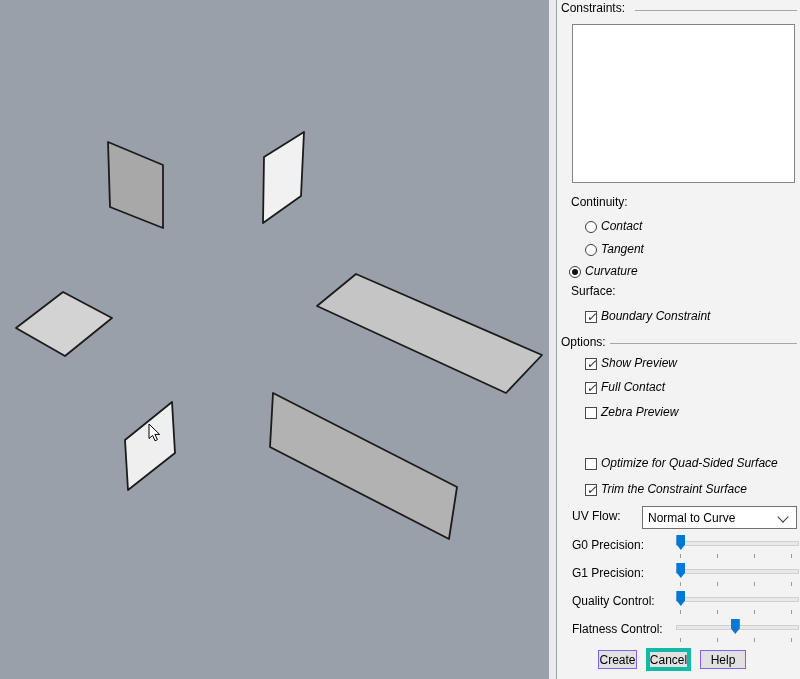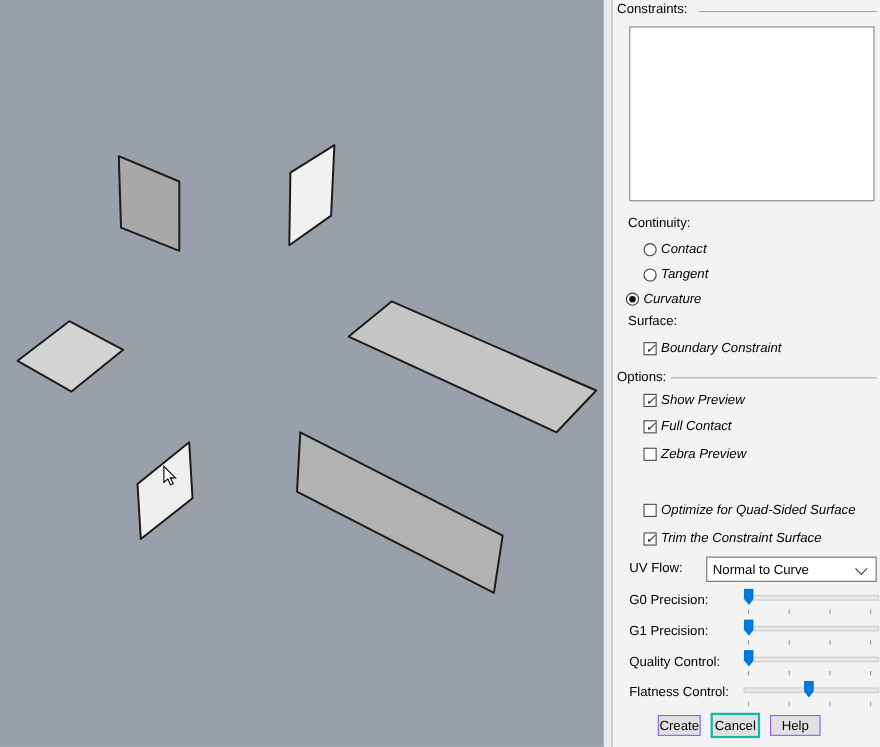--- a/index.html
+++ b/index.html
@@ -32,21 +32,21 @@
   #uvflow-combo .chev{position:absolute;right:9px;top:6px;width:7px;height:7px;border-right:1.4px solid #3c3c3c;border-bottom:1.4px solid #3c3c3c;transform:rotate(45deg);}
 
   
   .slider{position:absolute;left:119px;width:121px;height:20px;}
   .slider .track{position:absolute;left:0;top:0;width:121px;height:3px;background:#e8e8e8;border:1px solid #d0d0d0;box-sizing:content-box;}
   .slider .thumb{position:absolute;top:-6px;width:9px;height:15px;margin-left:-4.5px;background:#0078d7;clip-path:polygon(0 0,100% 0,100% 62%,50% 100%,0 62%);}
   .slider .tick{position:absolute;top:13px;width:1px;height:4px;background:#9a9a9a;}
 
   
   .btn{position:absolute;background:#e1e1e1;border:1px solid #8b5cf6;display:flex;align-items:center;justify-content:center;box-sizing:border-box;font-family:"Liberation Sans",sans-serif;font-size:12px;padding:0;}
-  #btn-cancel{border:2px solid #14b8a6;}
+  #btn-cancel{border:4px solid #14b8a6;}
 
   
   #cursor{position:absolute;pointer-events:none;}
 </style>
 </head>
 <body>
 
 <div id="app">
 
   <div id="viewport" style="background: rgb(154, 160, 169);">

